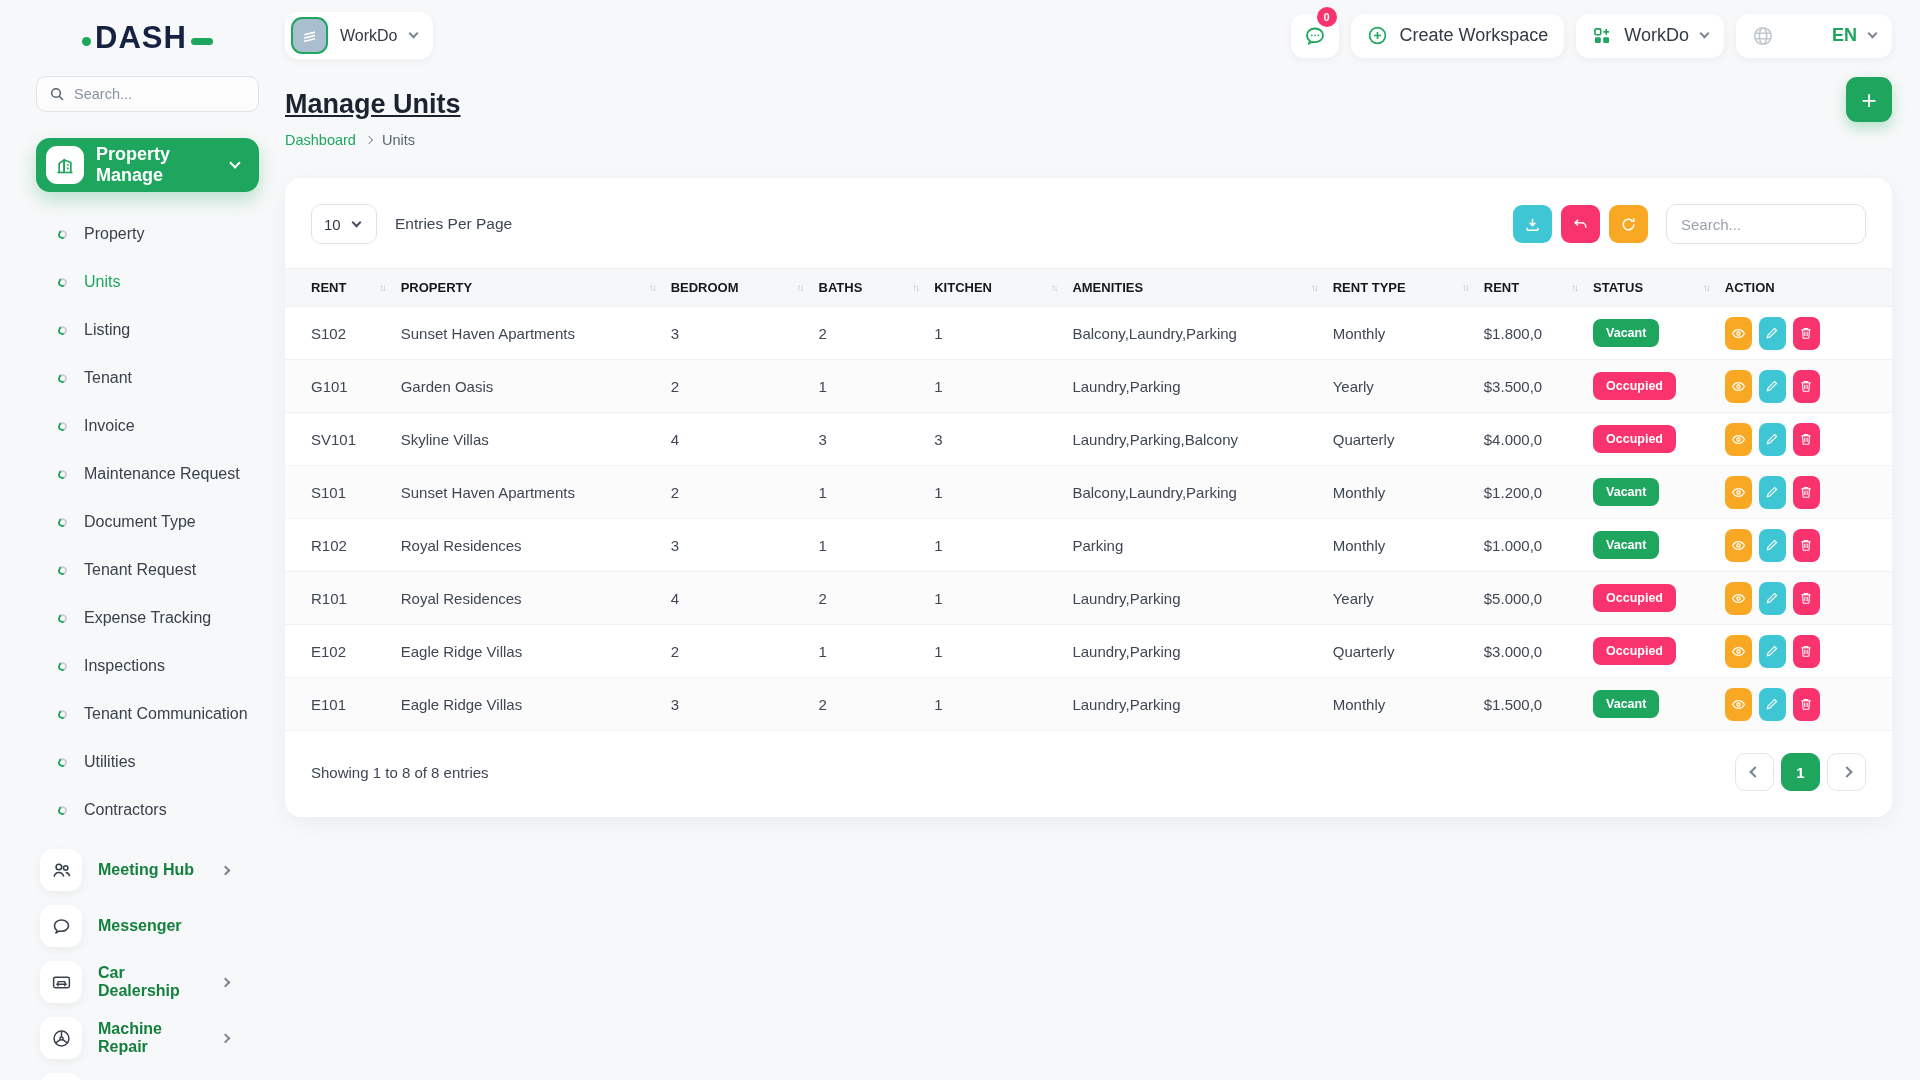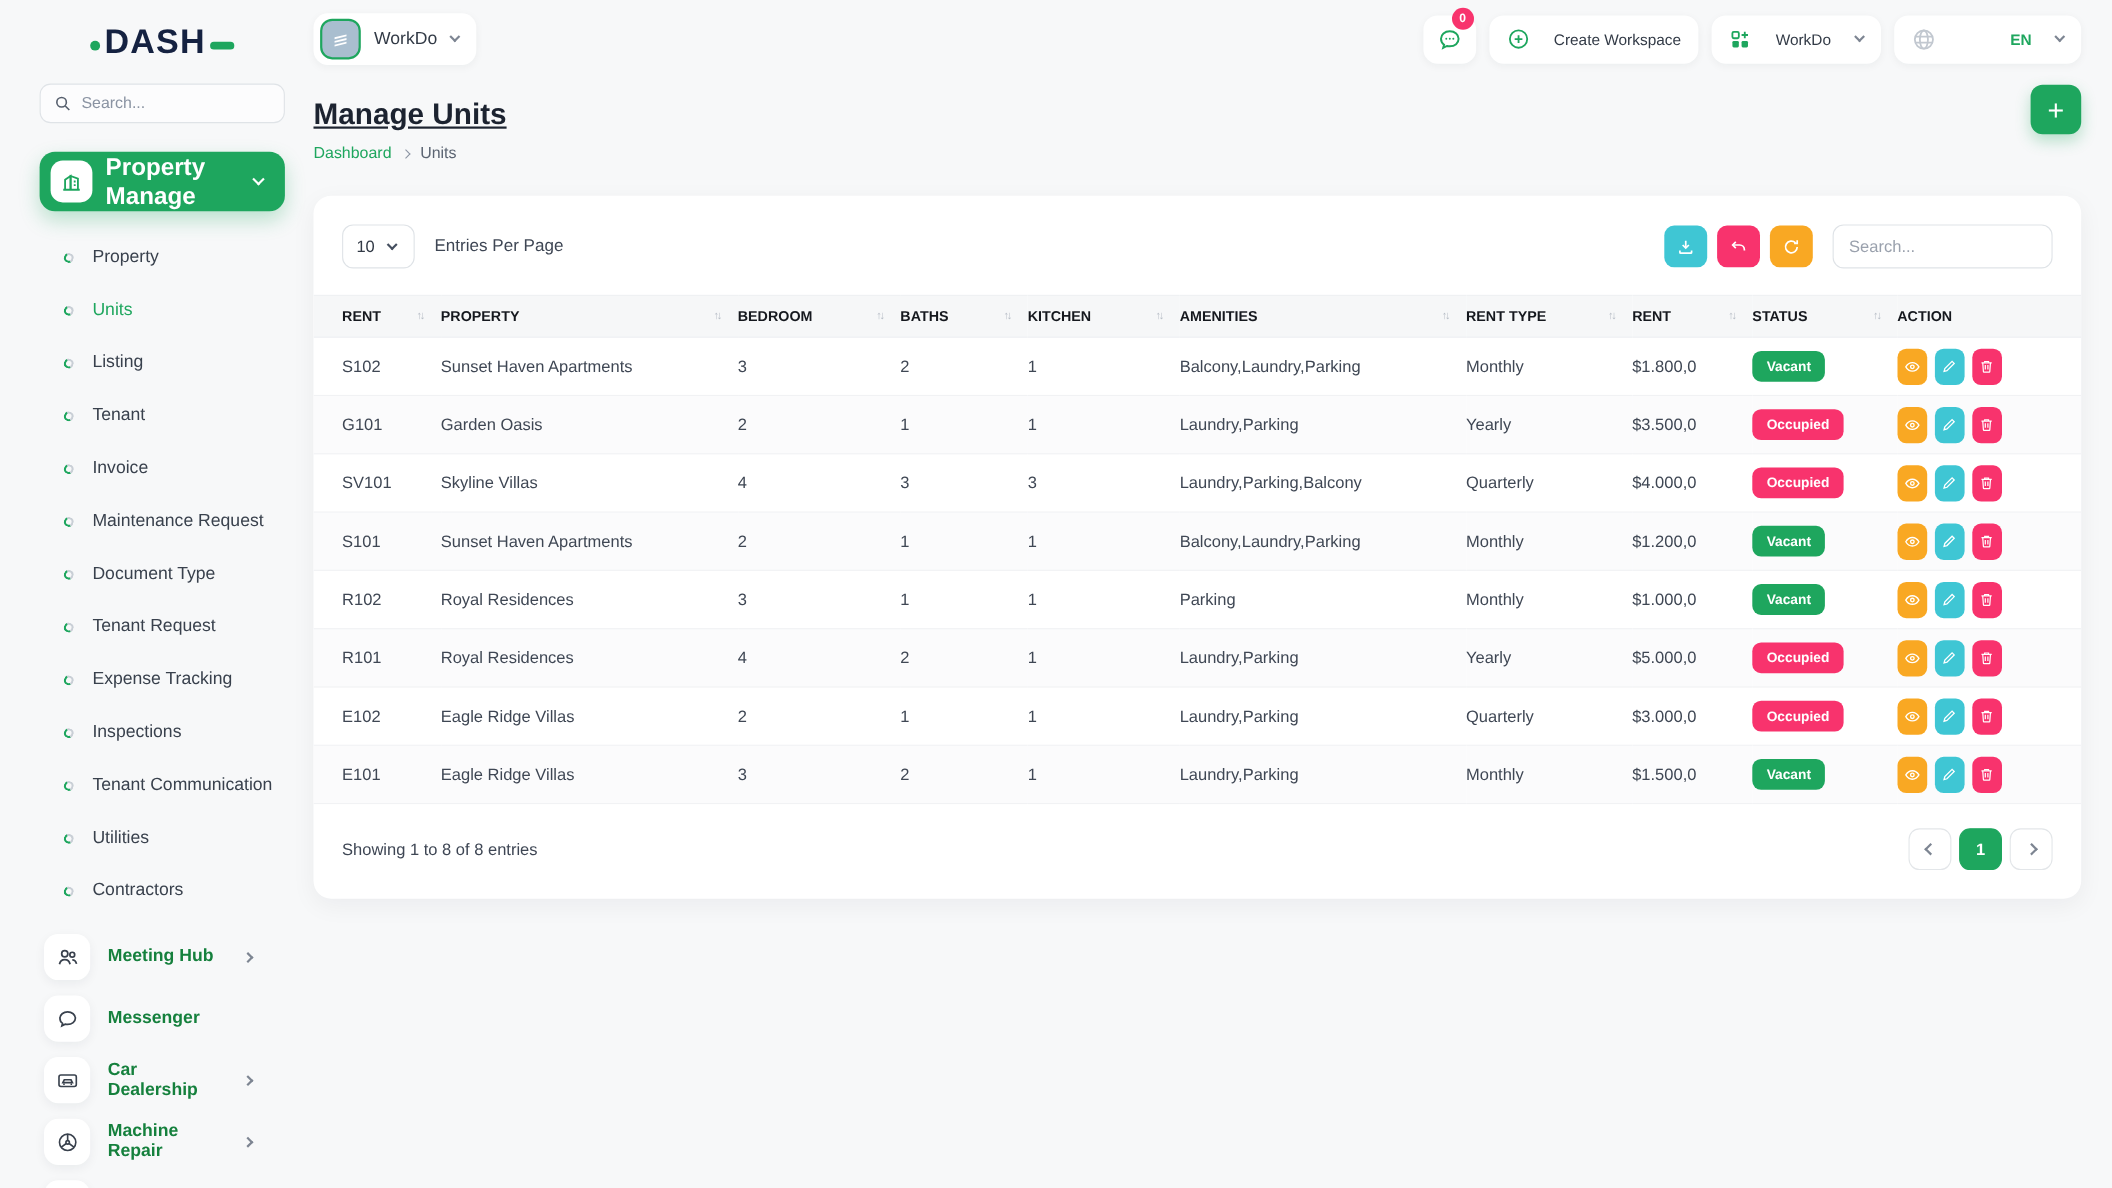--- a/index.html
+++ b/index.html
@@ -15,21 +15,21 @@
   .side-search { display:flex; align-items:center; gap:9px; height:36px; border:1px solid #dfe3e7;
     border-radius:10px; background:#fcfcfd; padding:0 12px; }
   .side-search input { border:none; outline:none; background:transparent; font-size:14.5px;
     color:#5b6472; width:100%; font-family:inherit; }
   .side-search input::placeholder { color:#8a93a2; }
   .pm-btn { margin-top:26px; height:54px; background:#1ea65e; border-radius:14px; display:flex;
     align-items:center; gap:12px; padding:0 10px; color:#fff; cursor:pointer;
     box-shadow:0 8px 18px rgba(30,166,94,.28); }
   .pm-icon-box { width:38px; height:38px; background:#fff; border-radius:11px; display:flex;
     align-items:center; justify-content:center; }
-  .pm-label { font-size:22px; font-weight:700; flex:1; }
+  .pm-label { font-size:18px; font-weight:700; flex:1; }
   .chev { display:inline-block; width:8px; height:8px; border-right:2px solid currentColor;
     border-bottom:2px solid currentColor; }
   .chev.down { transform:rotate(45deg); margin-top:-4px; }
   .chev.right { transform:rotate(-45deg); }
   .chev.left { transform:rotate(135deg); }
   .side-items { margin-top:18px; }
   .side-item { height:48px; display:flex; align-items:center; gap:17px; padding-left:22px;
     font-size:16px; color:#39414d; cursor:pointer; }
   .side-item .bullet { width:9px; height:9px; border-radius:50%; border:2px solid #c9cfd6;
     border-left-color:#1ea65e; border-bottom-color:#1ea65e; transform:rotate(20deg); flex:none; }
@@ -50,22 +50,22 @@
     border:2px solid #1ea65e; display:flex; align-items:center; justify-content:center; }
   .ws-name { font-size:16px; color:#323a46; }
   .ws-pill .chev, .pill .chev { color:#7d8592; width:7px; height:7px; }
   .top-right { display:flex; align-items:center; gap:12px; }
   .icon-btn { position:relative; width:48px; height:44px; background:#fff; border-radius:13px;
     display:flex; align-items:center; justify-content:center;
     box-shadow:0 2px 8px rgba(25,32,45,.05); cursor:pointer; }
   .msg-badge { position:absolute; top:-7px; right:2px; min-width:20px; height:20px; border-radius:10px;
     background:#f8336d; color:#fff; font-size:11px; font-weight:700; display:flex;
     align-items:center; justify-content:center; padding:0 6px; }
-  .pill { display:flex; align-items:center; gap:22px; height:44px; background:#fff; border-radius:13px;
-    padding:0 16px; box-shadow:0 2px 8px rgba(25,32,45,.05); font-size:14px; color:#323a46;
+  .pill { display:flex; align-items:center; gap:12px; height:44px; background:#fff; border-radius:13px;
+    padding:0 16px; box-shadow:0 2px 8px rgba(25,32,45,.05); font-size:18px; color:#323a46;
     cursor:pointer; }
   .pill .lang { color:#1ea65e; font-weight:600;padding-left:46px; }
 
   .page-head { position:relative; padding:30px 28px 0 30px; }
   .page-title { font-size:27px; font-weight:700; color:#1c2330;text-decoration:underline; }
   .breadcrumb { display:flex; align-items:center; gap:10px; margin-top:12px; font-size:14.5px; }
   .crumb-link { color:#1ea65e; cursor:pointer; }
   .crumb-sep { width:6px; height:6px; border-right:1.8px solid #8a93a2;
     border-bottom:1.8px solid #8a93a2; transform:rotate(-45deg); }
   .crumb-current { color:#5b6472; }

